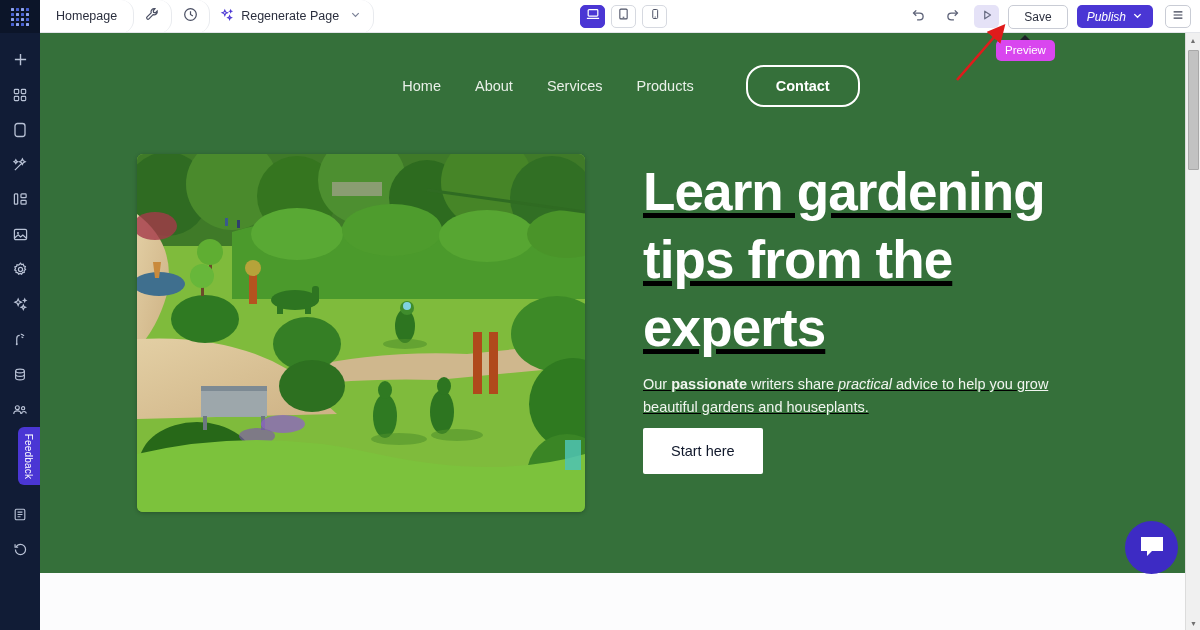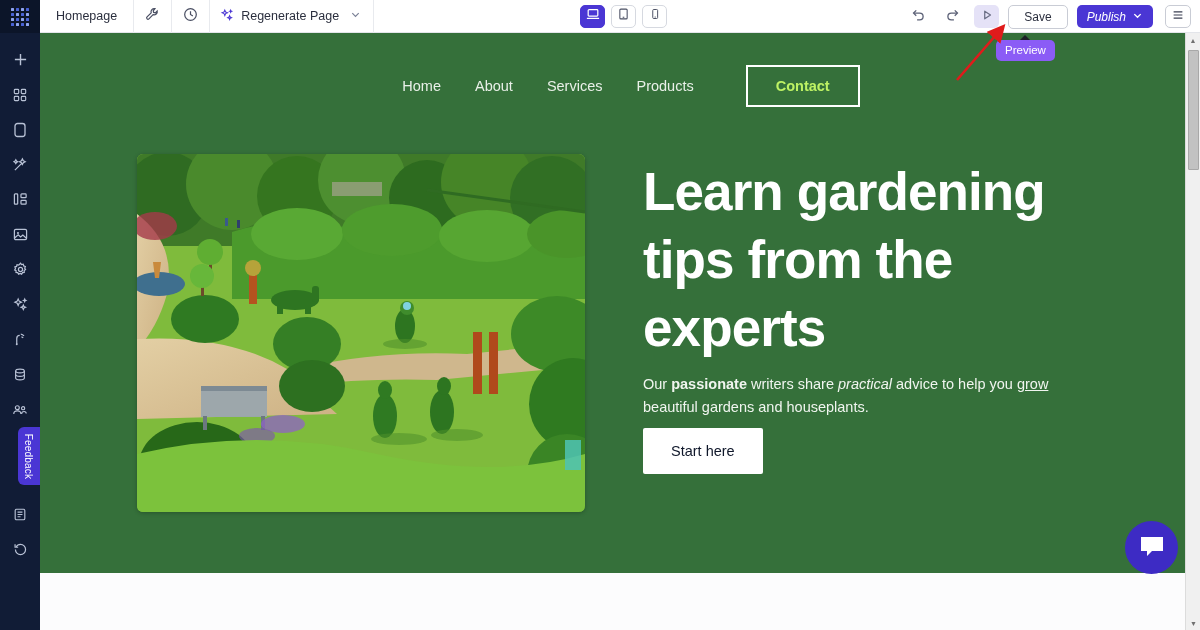--- a/index.html
+++ b/index.html
@@ -40,21 +40,21 @@
   }
 
   
   .topbar {
     position: absolute; left: 40px; top: 0; width: 1160px; height: 33px;
     background: #ffffff; border-bottom: 1px solid #e3e5ea;
     display: flex; align-items: center; z-index: 30;
   }
   .tb-cell {
     height: 33px; display: flex; align-items: center; justify-content: center;
-    border-right: 1px solid #e8eaee; color: #4a4f63;
+    border-right: 1px solid #e8eaee; color: #4a4f63; border-radius: 13px;
   }
   .tb-page { padding: 0 16px; font-size: 12.5px; color: #2b2f3e; }
   .tb-icon { width: 38px; cursor: pointer; }
   .tb-regen {
     padding: 0 12px 0 10px; gap: 7px; font-size: 12.5px; color: #2b2f3e; cursor: pointer;
   }
   .tb-regen .chev { color: #7a8096; margin-left: 4px; }
 
   .device-group {
     position: absolute; left: 540px; display: flex; gap: 6px; align-items: center;
@@ -86,21 +86,21 @@
     cursor: pointer; border: none; font-style: italic;
   }
   .btn-menu {
     width: 26px; height: 23px; border: 1px solid #c9ccd5; border-radius: 5px;
     background: #fff; display: flex; align-items: center; justify-content: center;
     color: #3a3f52; cursor: pointer; margin-left: 3px;
   }
 
   
   .tooltip {
-    position: absolute; left: 996px; top: 40px; background: #8b5cf6; color: #fff;
+    position: absolute; left: 996px; top: 40px; background: #d946ef; color: #fff;
     font-size: 11.5px; padding: 4px 9px 5px; border-radius: 5px; z-index: 60;
   }
   .tooltip::after {
     content: ""; position: absolute; top: -5px; left: 50%; margin-left: -5px;
     border-left: 5px solid transparent; border-right: 5px solid transparent;
     border-bottom: 5px solid #1d2027;
   }
   .arrow-svg { position: absolute; left: 945px; top: 22px; z-index: 61; }
 
   
@@ -111,27 +111,27 @@
   .hero { width: 1145px; height: 540px; background: #35703a; position: relative; }
 
   .site-nav {
     display: flex; align-items: center; justify-content: center;
     gap: 30px; padding-top: 32px; padding-left: 35px;
   }
   .nav-link {
     color: #e9f0e8; font-size: 14.5px; cursor: pointer; padding: 4px 2px;
   }
   .nav-cta {
-    margin-left: 20px; border: 2px solid #ffffff; border-radius: 0;
-    padding: 11px 28px; color: #bef264; font-size: 14.5px; font-weight: bold;
+    margin-left: 20px; border: 2px solid #ffffff; border-radius: 18px;
+    padding: 11px 28px; color: #ffffff; font-size: 14.5px; font-weight: bold;
     cursor: pointer;
   }
 
   .hero-body {
-    display: flex; gap: 58px; padding: 47px 4px 0 97px;
+    display: flex; gap: 58px; padding: 47px 4px 0 97px; text-decoration: underline;
   }
   .hero-photo {
     width: 448px; height: 358px; border-radius: 6px; overflow: hidden;
     box-shadow: 0 1px 4px rgba(0,0,0,.25); flex: 0 0 448px;
   }
   .hero-photo svg { display: block; }
 
   .hero-text { width: 440px; padding-top: 4px; }
   .hero-title {
     color: #ffffff; font-size: 53px; line-height: 1.28; font-weight: bold;

